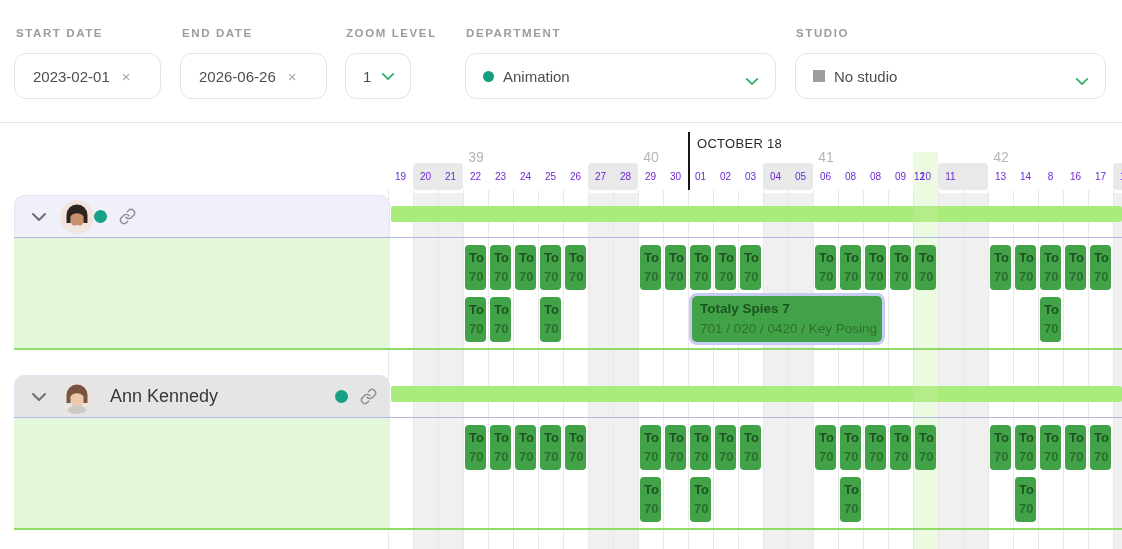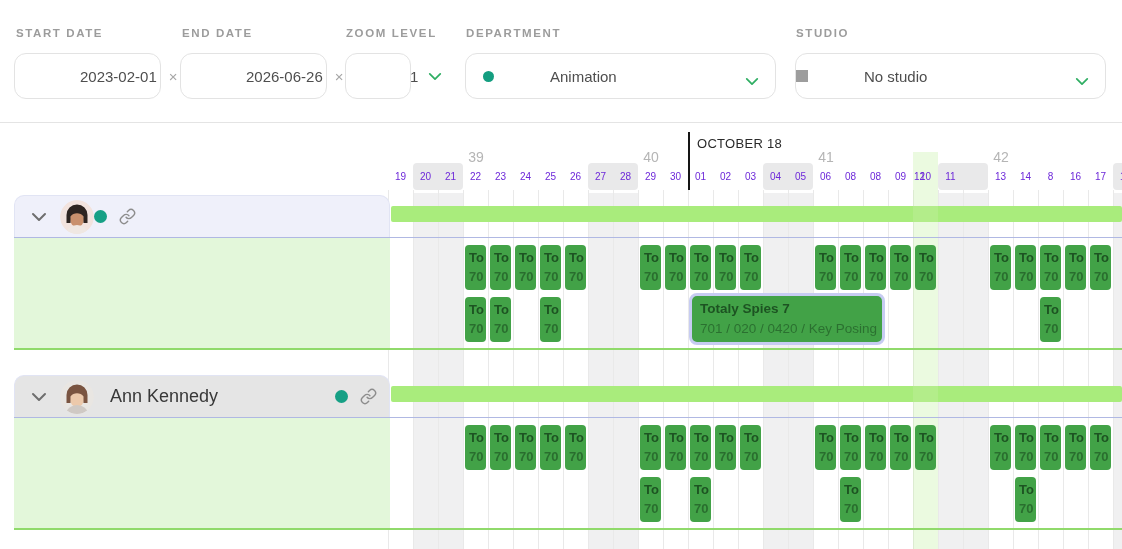--- a/index.html
+++ b/index.html
@@ -1,21 +1,21 @@
 <!DOCTYPE html>
 <html><head>
 <meta charset="utf-8">
 <style>
   html,body{margin:0;padding:0;background:#fff;}
   #app{position:relative;width:1122px;height:549px;overflow:hidden;background:#fff;
        font-family:"Liberation Sans","DejaVu Sans",sans-serif;}
   .flabel{position:absolute;top:27px;font-size:11.5px;font-weight:bold;letter-spacing:1.6px;color:#9c9c9c;}
   .fbox{position:absolute;top:53px;height:46px;background:#fff;border:1px solid #e3e3e3;border-radius:12px;
         box-sizing:border-box;display:flex;align-items:center;font-size:15px;color:#4e4e4e;cursor:pointer;}
-  .fval{white-space:nowrap;margin-left:47px;}
+  .fval{white-space:nowrap;}
   .fclear{margin-left:12px;color:#a6a6a6;font-size:15px;cursor:pointer;}
   .fchev{display:inline-flex;margin-left:10px;}
   .fchev-right{position:absolute;right:16px;top:18px;}
   .dot{display:inline-block;width:11px;height:11px;border-radius:50%;margin-right:9px;}
   .square{display:inline-block;width:12px;height:12px;margin-right:9px;}
   .divider{position:absolute;top:122px;left:0;width:1122px;height:1px;background:#e4e4e4;}
   .wk-chip{position:absolute;top:163px;height:27px;background:#e9e9ea;border-radius:4px;z-index:0;}
   .wk-col{position:absolute;top:193px;height:356px;background:#f0f0f1;z-index:0;}
   .gridline{position:absolute;top:190px;height:359px;width:1px;background:#e9e9e9;z-index:1;}
   .today-col{position:absolute;top:152px;height:397px;background:rgba(199,240,165,0.35);z-index:2;}
@@ -74,21 +74,21 @@
   </div>
   <div class="fbox" style="left:465px;width:311px;padding-left:17px">
     <span class="dot" style="background: rgb(20, 158, 128);"></span>
     <span class="fval">Animation</span>
     <span class="fchev-right">
       <svg width="14" height="9" viewBox="0 0 16 10">
           <polyline points="2,2 8,8 14,2" fill="none" stroke="#2fae63" stroke-width="2" stroke-linecap="round" stroke-linejoin="round"></polyline>
         </svg>
     </span>
   </div>
-  <div class="fbox" style="left:795px;width:311px;">
+  <div class="fbox" style="left:795px;width:311px;padding-left:17px">
     <span class="square" style="background: rgb(157, 157, 157);"></span>
     <span class="fval">No studio</span>
     <span class="fchev-right">
       <svg width="14" height="9" viewBox="0 0 16 10">
           <polyline points="2,2 8,8 14,2" fill="none" stroke="#2fae63" stroke-width="2" stroke-linecap="round" stroke-linejoin="round"></polyline>
         </svg>
     </span>
   </div>
 
   <div class="divider"></div>

